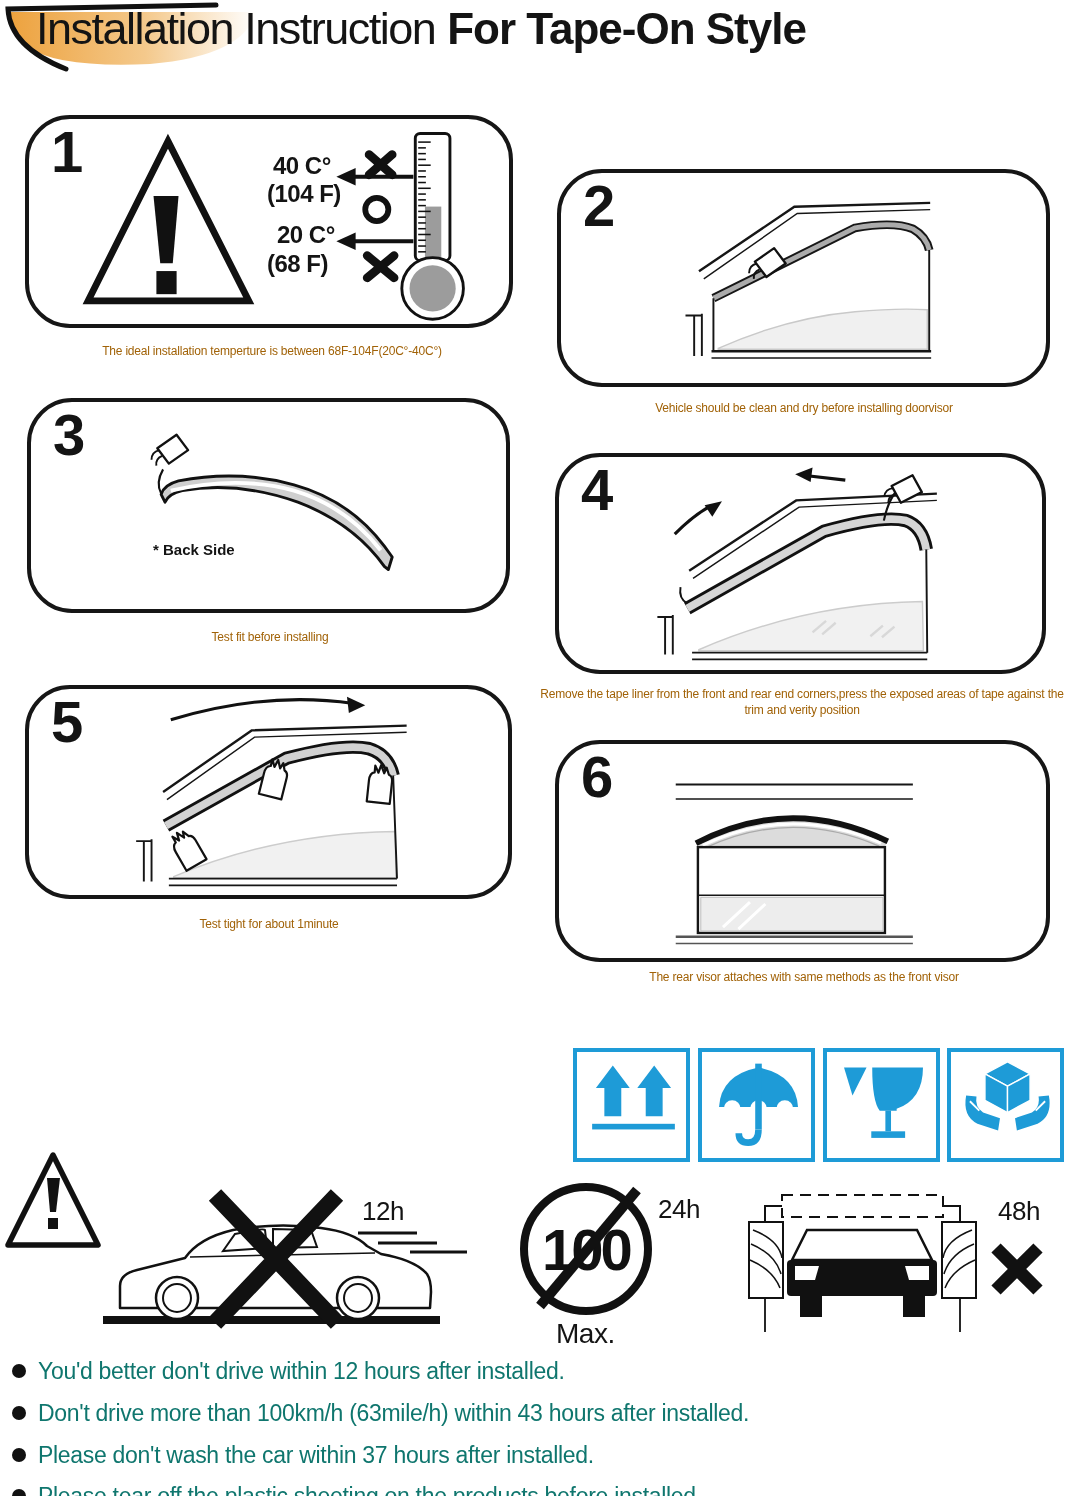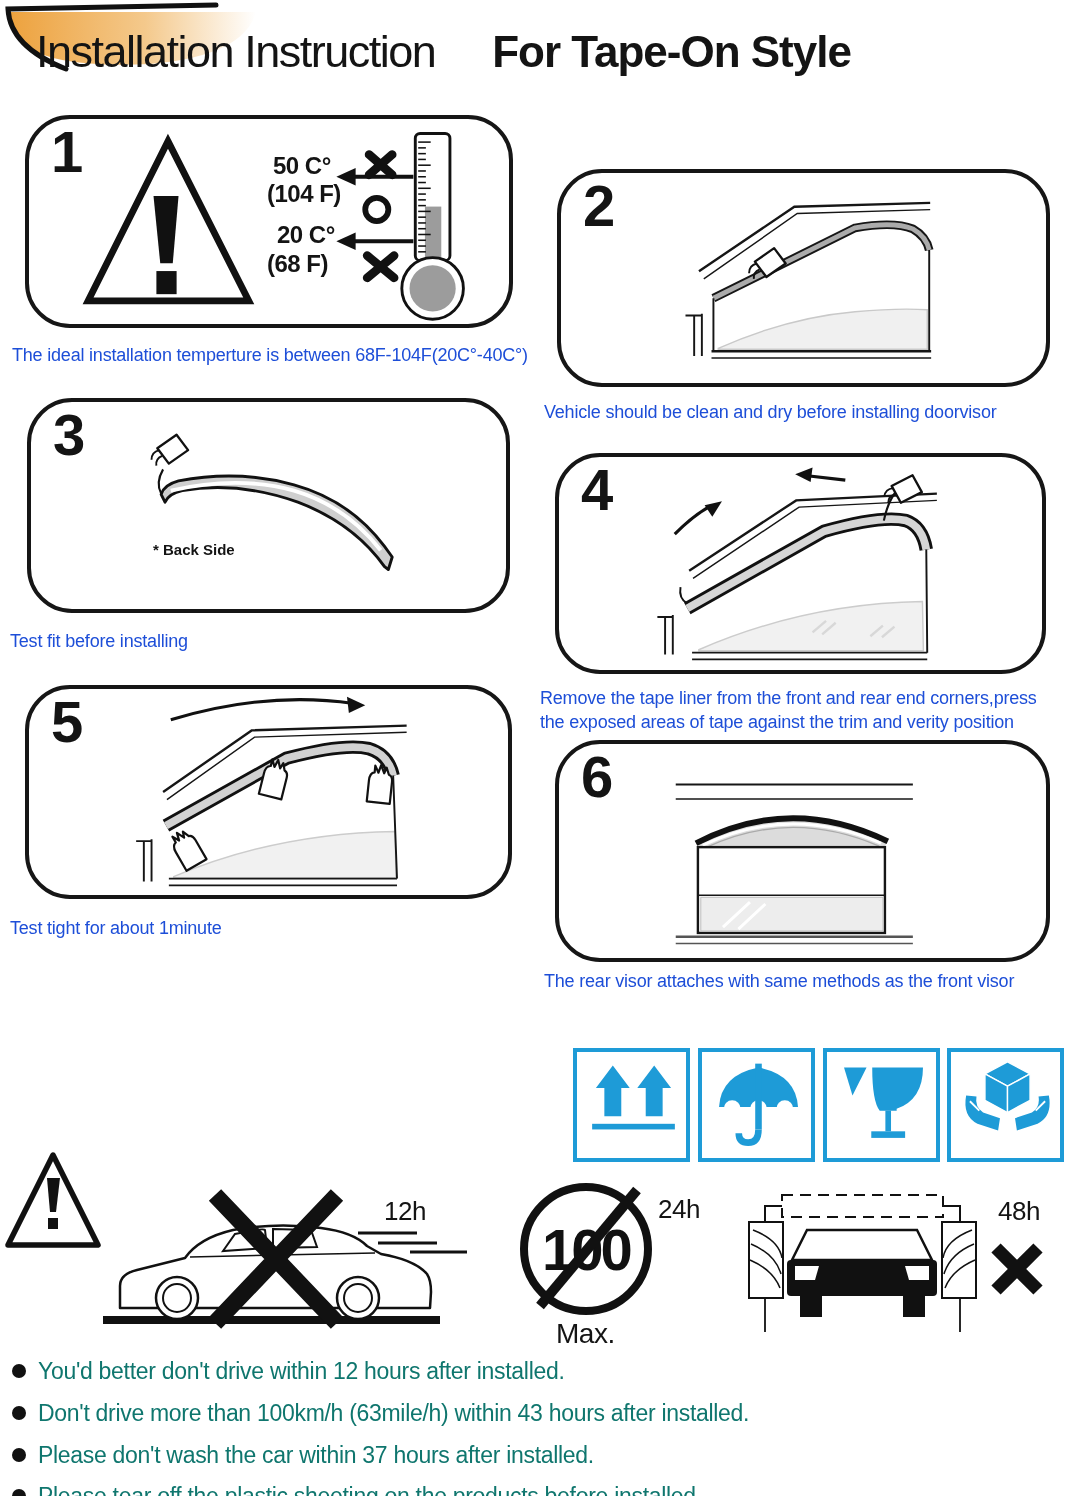--- a/index.html
+++ b/index.html
@@ -2,27 +2,27 @@
 <html><head>
 <meta charset="utf-8">
 <style>
   html,body{margin:0;padding:0;background:#fff;}
   .page{position:relative;width:1084px;height:1496px;background:#fff;overflow:hidden;
         font-family:"Liberation Sans",sans-serif;color:#141414;}
   .abs{position:absolute;}
   
   .swoosh-title{position:absolute;display:flex;align-items:baseline;white-space:nowrap;}
   .title-reg{font-size:45px;font-weight:400;letter-spacing:-1.5px;}
-  .title-bold{font-size:44px;font-weight:700;letter-spacing:-1px;margin-left:29px;}
+  .title-bold{font-size:44px;font-weight:700;letter-spacing:-1px;margin-left:12px;}
   .cautions-title{font-size:48px;font-weight:400;letter-spacing:-1px;}
   
   .step-box{position:absolute;border:4px solid #161616;border-radius:45px;background:#fff;box-sizing:border-box;}
   .step-num{position:absolute;left:22px;top:4px;font-size:58px;font-weight:700;line-height:1;}
   .illus{position:absolute;inset:0;width:100%;height:100%;}
-  .caption{position:absolute;font-size:18px;letter-spacing:-0.2px;color:#1d4ed8;line-height:1.35;}
+  .caption{position:absolute;font-size:12px;letter-spacing:-0.2px;text-align:center;color:#a16207;line-height:1.35;}
   
   .temp{position:absolute;font-size:24px;font-weight:700;letter-spacing:-0.5px;}
   
   .pkg{position:absolute;width:117px;height:114px;border:4px solid #1E9BD7;background:#fff;box-sizing:border-box;}
   .pkg svg{position:absolute;inset:6px;width:101px;height:94px;}
   .blue{fill:#1E9BD7;}
   
   .c-label{position:absolute;font-size:26px;letter-spacing:-0.5px;}
   .max-label{position:absolute;font-size:28px;letter-spacing:-0.5px;}
   
@@ -54,21 +54,21 @@
       <defs>
         <linearGradient id="og1" x1="0" y1="0" x2="1" y2="0">
           <stop offset="0" stop-color="#EDA23E"></stop>
             <stop offset="0.55" stop-color="#F4C98C"></stop>
             <stop offset="1" stop-color="#ffffff"></stop>
         </linearGradient>
       </defs>
       <path d="M10,12 L256,12 Q244,56 150,64 Q58,68 30,48 Q12,34 10,12 Z" fill="url(#og1)"></path>
       <path d="M216,5 L8,9 Q10,47 66,69" fill="none" stroke="#111" stroke-width="5" stroke-linecap="round"></path>
     </svg>
-    <div class="swoosh-title" style="left:36px;top:26px;gap:28px;">
+    <div class="swoosh-title" style="left:36px;top:3px;">
       <span class="title-reg">Installation Instruction</span>
       <span class="title-bold">For Tape-On Style</span>
     </div>
   </div>
 
   <div class="step-box" style="left:25px;top:115px;width:488px;height:213px;">
     <svg class="illus" viewBox="0 0 488 213">
       <path d="M139,23 L223,189 L56,189 Z" fill="#fff" stroke="#111" stroke-width="7"></path>
       <path d="M124,80 L150,80 L144,150 L131,150 Z" fill="#111"></path>
       <rect x="127" y="158" width="21" height="24" fill="#111"></rect>
@@ -104,21 +104,21 @@
           <line x1="399" y1="108" x2="407" y2="108"></line>
             <line x1="399" y1="114" x2="407" y2="114"></line>
           <line x1="399" y1="120" x2="412" y2="120"></line>
             <line x1="399" y1="126" x2="407" y2="126"></line>
           <line x1="399" y1="132" x2="407" y2="132"></line>
             <line x1="399" y1="138" x2="407" y2="138"></line>
         </g>
       </g>
     </svg>
     <span class="step-num">1</span>
-    <span class="temp" style="left:244px;top:33px;">50 C°</span>
+    <span class="temp" style="left:244px;top:33px;">40 C°</span>
     <span class="temp" style="left:238px;top:61px;">(104 F)</span>
     <span class="temp" style="left:248px;top:102px;">20 C°</span>
     <span class="temp" style="left:238px;top:131px;">(68 F)</span>
   </div>
   <div class="caption" style="left:12px;top:343px;width:520px;">The ideal installation temperture is between 68F-104F(20C°-40C°)</div>
 
   <div class="step-box" style="left:557px;top:169px;width:493px;height:218px;">
     <svg class="illus" viewBox="0 0 493 218">
       <path d="M138,102 L237,35 L378,31" fill="none" stroke="#161616" stroke-width="2.5"></path>
       <path d="M143,110 L240,42 L378,38" fill="none" stroke="#161616" stroke-width="1.5"></path>
@@ -259,21 +259,21 @@
     <circle cx="82" cy="118" r="14" fill="none" stroke="#111" stroke-width="2"></circle>
     <circle cx="263" cy="118" r="21" fill="#fff" stroke="#111" stroke-width="2.5"></circle>
     <circle cx="263" cy="118" r="14" fill="none" stroke="#111" stroke-width="2"></circle>
     <g stroke="#111" stroke-width="3">
       <line x1="263" y1="53" x2="322" y2="53"></line>
         <line x1="283" y1="63" x2="342" y2="63"></line>
         <line x1="315" y1="72" x2="372" y2="72"></line>
     </g>
     <path d="M120,15 L242,143 M242,15 L120,143" stroke="#111" stroke-width="17"></path>
   </svg>
-  <span class="c-label" style="left:384px;top:1196px;text-align:center;">12h</span>
+  <span class="c-label" style="left:362px;top:1196px;text-align:center;">12h</span>
 
   <svg class="abs" style="left:516px;top:1176px;" width="150" height="165" viewBox="0 0 150 165">
     <circle cx="70" cy="73" r="62" fill="none" stroke="#111" stroke-width="8"></circle>
     <text x="70" y="94" text-anchor="middle" font-size="58" font-weight="bold" letter-spacing="-3" fill="#111">100</text>
     <line x1="24" y1="130" x2="121" y2="14" stroke="#111" stroke-width="10"></line>
   </svg>
   <span class="max-label" style="left:556px;top:1318px;">Max.</span>
   <span class="c-label" style="left:658px;top:1194px;">24h</span>
 
   <svg class="abs" style="left:745px;top:1180px;" width="245" height="160" viewBox="0 0 245 160">

